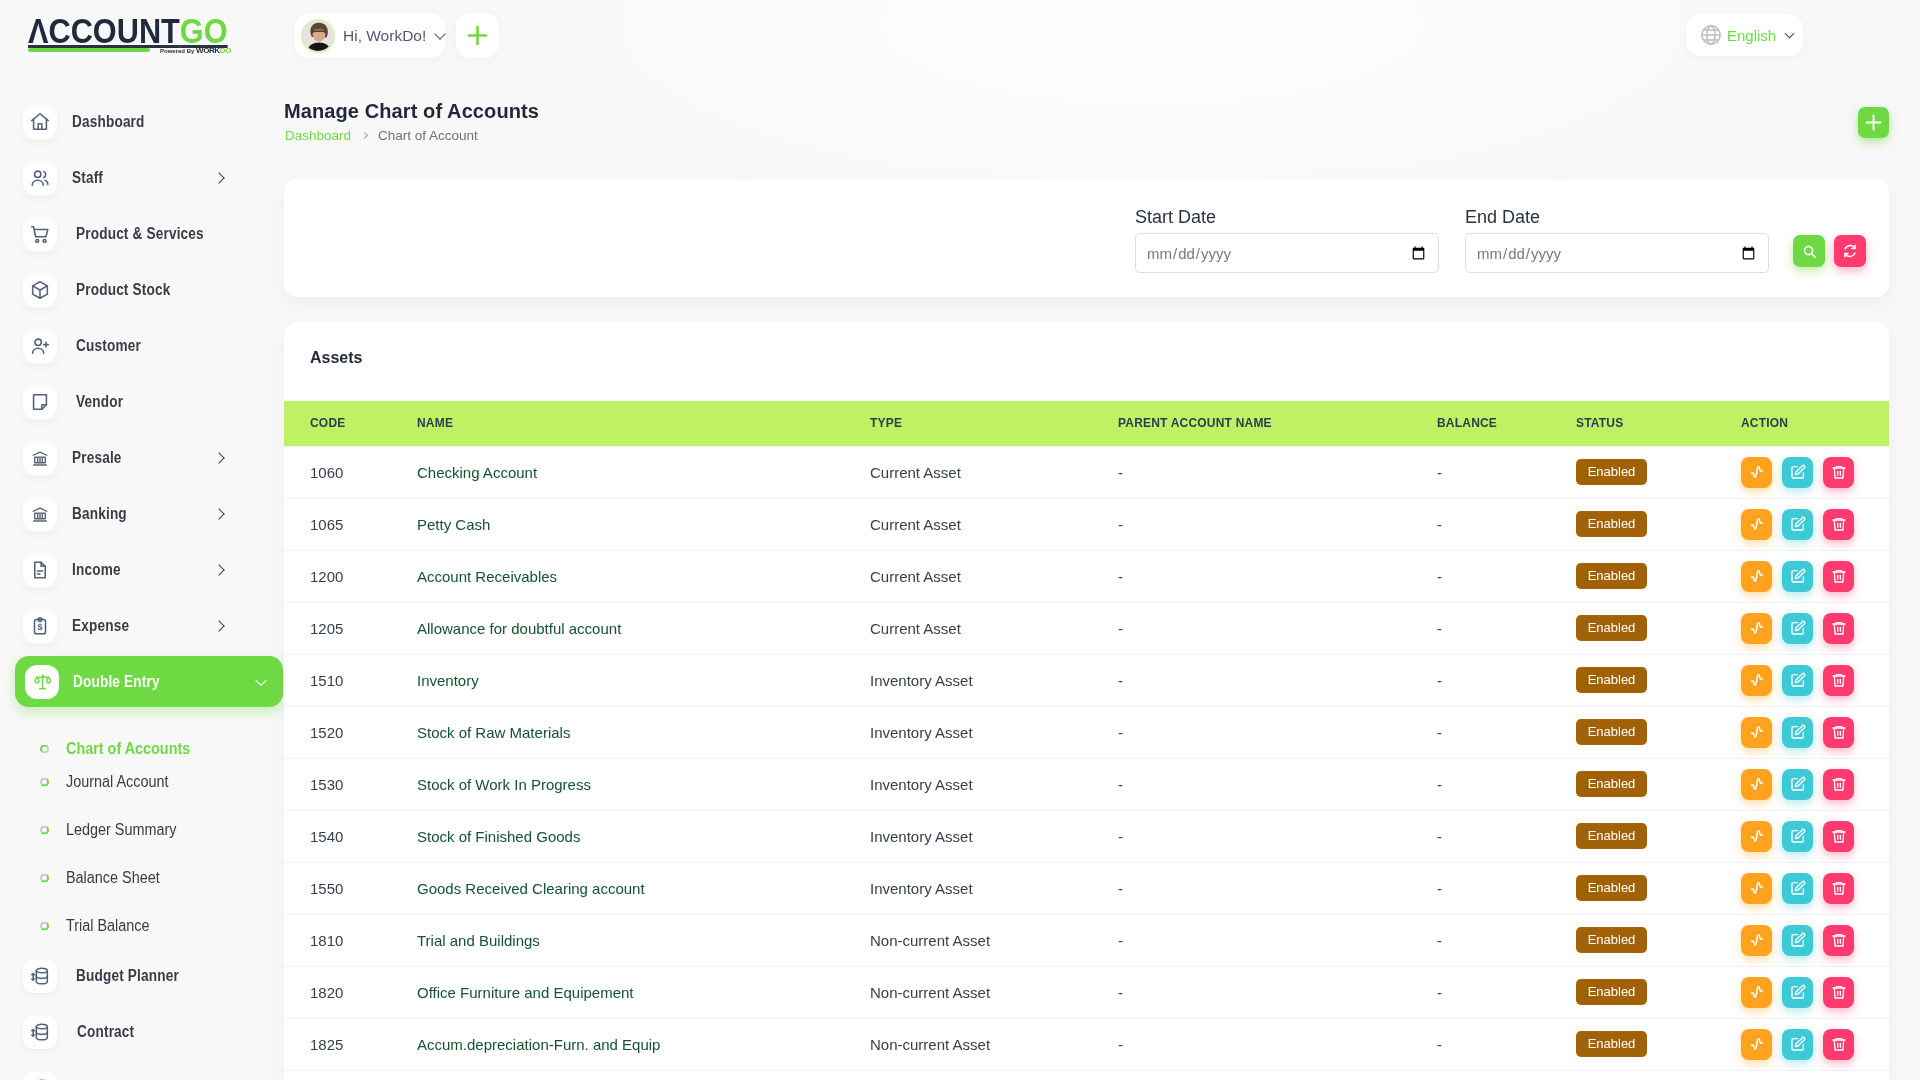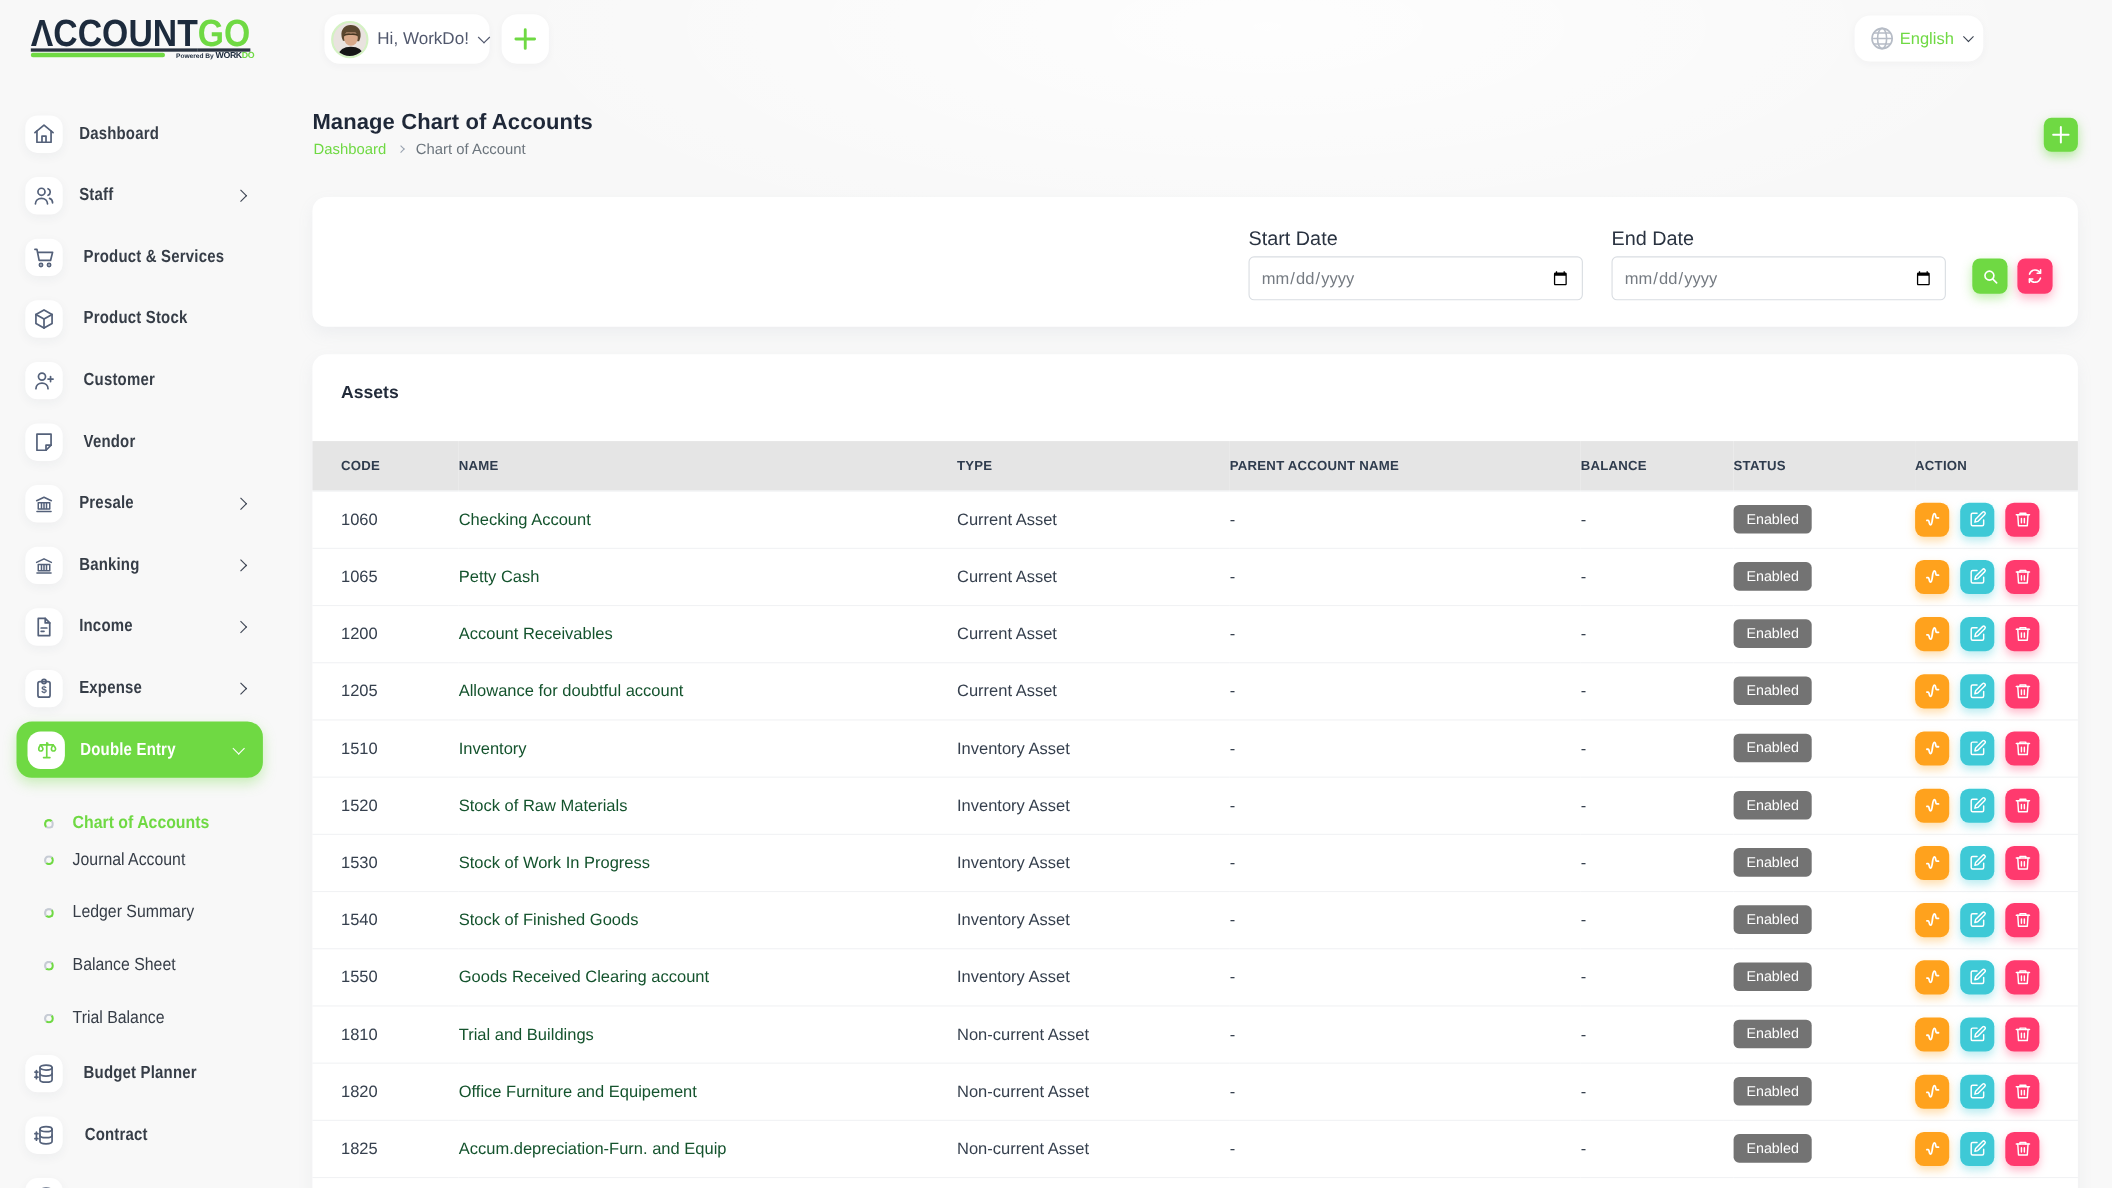--- a/index.html
+++ b/index.html
@@ -27,21 +27,21 @@
 .plusbox { left:456px; top:13px; width:43px; height:45px; display:flex; align-items:center; justify-content:center; }
 .langpill { left:1686px; top:14px; width:117px; height:42px; display:flex; align-items:center; }
 .langpill .txt { color:#6fd943; font-size:15px; margin-left:5px; }
 .langpill .chev { width:7px; height:7px; border-color:#394150; margin-left:10px; margin-top:-3px; }
 
 
 .mi { position:absolute; left:0; width:255px; height:56px; }
 .micon { position:absolute; left:23px; top:11px; width:34px; height:34px; background:#fff; border-radius:11px; box-shadow:0 3px 10px rgba(40,50,70,.05); display:flex; align-items:center; justify-content:center; }
 .mlabel { position:absolute; left:72px; top:50%; transform:translateY(-50%) scaleX(.85); transform-origin:0 50%; font-size:16px; font-weight:600; color:#363d47; letter-spacing:.2px; white-space:nowrap; }
 .mchev { position:absolute; right:32px; top:50%; width:8px; height:8px; border-right:1.8px solid #394150; border-top:1.8px solid #394150; transform:translateY(-50%) rotate(45deg); }
-.active-item { position:absolute; left:15px; width:224px; height:51px; background:#6fd943; border-radius:14px; box-shadow:0 5px 12px rgba(111,217,67,.35);text-align:center; }
+.active-item { position:absolute; left:15px; width:268px; height:51px; background:#6fd943; border-radius:14px; box-shadow:0 5px 12px rgba(111,217,67,.35);text-align:center; }
 .active-item .micon { left:10px; top:8.5px; border-radius:12px; box-shadow:none; }
 .active-item .mlabel { color:#fff; }
 .active-item .mchev { border-color:#fff; transform:translateY(-70%) rotate(135deg); }
 .smi { position:absolute; left:0; width:255px; height:48px; }
 .sbullet { position:absolute; left:40px; top:50%; transform:translateY(-50%); width:9px; height:9px; border-radius:50%; border:2.2px solid #c6cbd4; border-bottom-color:#6fd943; border-right-color:#6fd943; }
 .smi.on .sbullet { border-color:#6fd943 #c6cbd4 #c6cbd4 #6fd943; }
 .slabel { position:absolute; left:66px; top:50%; transform:translateY(-50%) scaleX(.9); transform-origin:0 50%; font-size:16px; color:#363d47; white-space:nowrap; }
 .smi.on .slabel { color:#6fd943; font-weight:700; }
 
 
@@ -55,30 +55,30 @@
 .fcard { left:284px; top:179px; width:1605px; height:118px; }
 .flabel { position:absolute; top:28px; font-size:18px; color:#293240; }
 .dinput { position:absolute; top:54px; width:304px; height:40px; border:1px solid #d9dde2; border-radius:5px; font-family:"Liberation Sans",sans-serif; font-size:15px; color:#757b82; padding:0 10px; background:#fff; }
 .sqbtn { position:absolute; top:56px; width:32px; height:32px; border-radius:7px; display:flex; align-items:center; justify-content:center; }
 .btn-green { background:#6fd943; box-shadow:0 4px 10px rgba(111,217,67,.45); }
 .btn-pink { background:#ff3a6e; box-shadow:0 4px 10px rgba(255,58,110,.4); }
 
 .tcard { left:284px; top:322px; width:1605px; height:792px; }
 .tcard h3 { position:absolute; left:26px; top:27px; font-size:16px; font-weight:700; color:#222b3a; }
 table.acc { position:absolute; left:0; top:79px; width:1605px; border-collapse:collapse; }
-table.acc thead th { background:#e5e5e5; font-size:12px; font-weight:700; text-transform:uppercase; color:#2f3c4e; text-align:left; height:45px; padding:0; letter-spacing:.2px; }
+table.acc thead th { background:#bef264; font-size:12px; font-weight:700; text-transform:uppercase; color:#2f3c4e; text-align:left; height:45px; padding:0; letter-spacing:.2px; }
 table.acc td { height:52px; padding:0; font-size:15px; color:#36404e; border-top:1px solid #f1f2f4; }
 table.acc td.name a { color:#14532d; text-decoration:none; }
 .c-code { width:133px; padding-left:26px !important; }
 .c-name { width:453px; }
 .c-type { width:248px; }
 .c-parent { width:319px; }
 .c-bal { width:139px; }
 .c-status { width:165px; }
-.badge { display:inline-block; width:71px; height:26px; background:#737373; border-radius:5px; color:#fff; font-size:13px; text-align:center; line-height:26px; }
+.badge { display:inline-block; width:71px; height:26px; background:#a16207; border-radius:5px; color:#fff; font-size:13px; text-align:center; line-height:26px; }
 .acts { display:flex; gap:10px; }
 .abtn { width:31px; height:31px; border-radius:8px; display:flex; align-items:center; justify-content:center; }
 .a-or { background:#ffa21d; box-shadow:0 4px 8px rgba(255,162,29,.35); }
 .a-tl { background:#3ec9d6; box-shadow:0 4px 8px rgba(62,201,214,.35); }
 .a-pk { background:#ff3a6e; box-shadow:0 4px 8px rgba(255,58,110,.35); }
 </style>
 </head>
 <body>
 
 <div class="abs logo">

